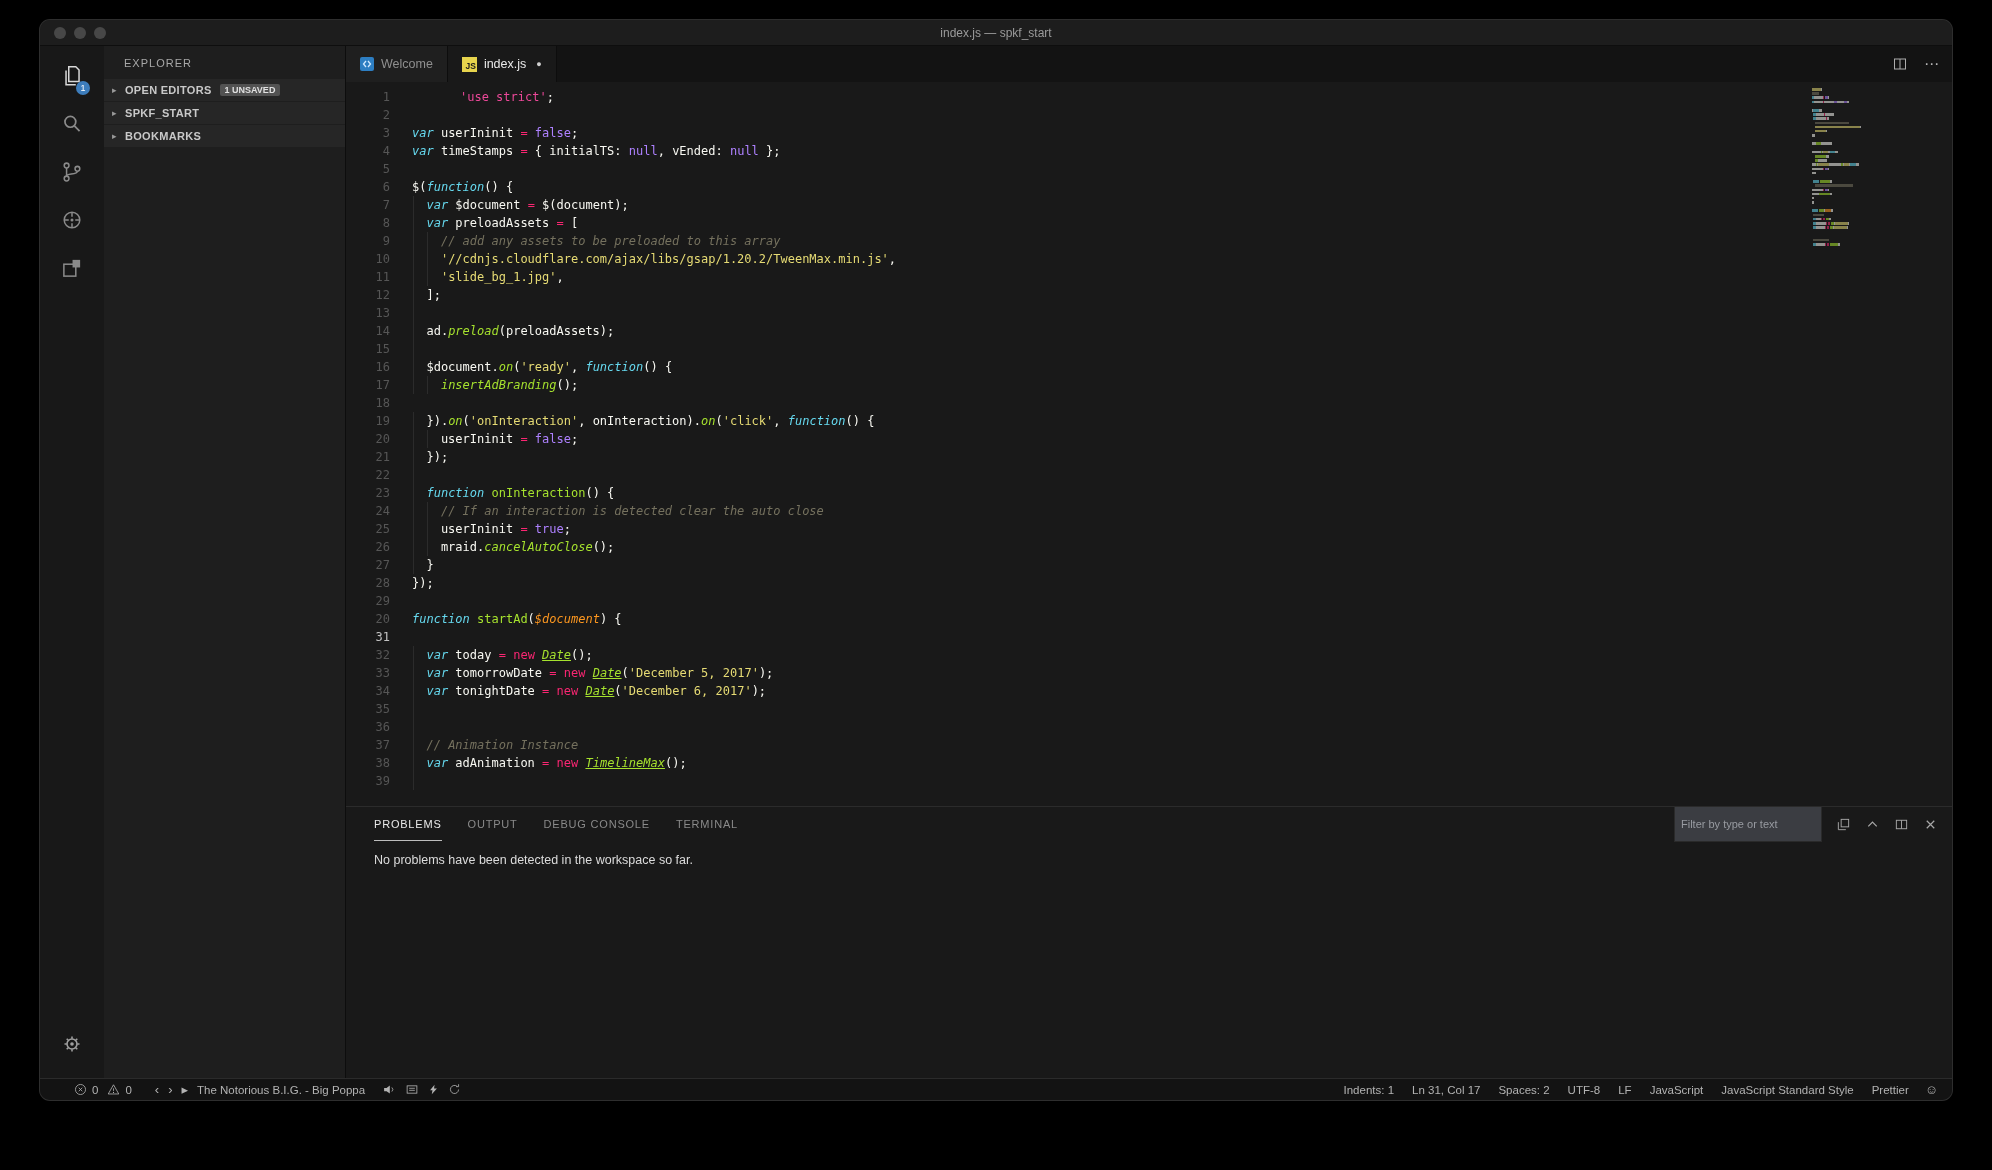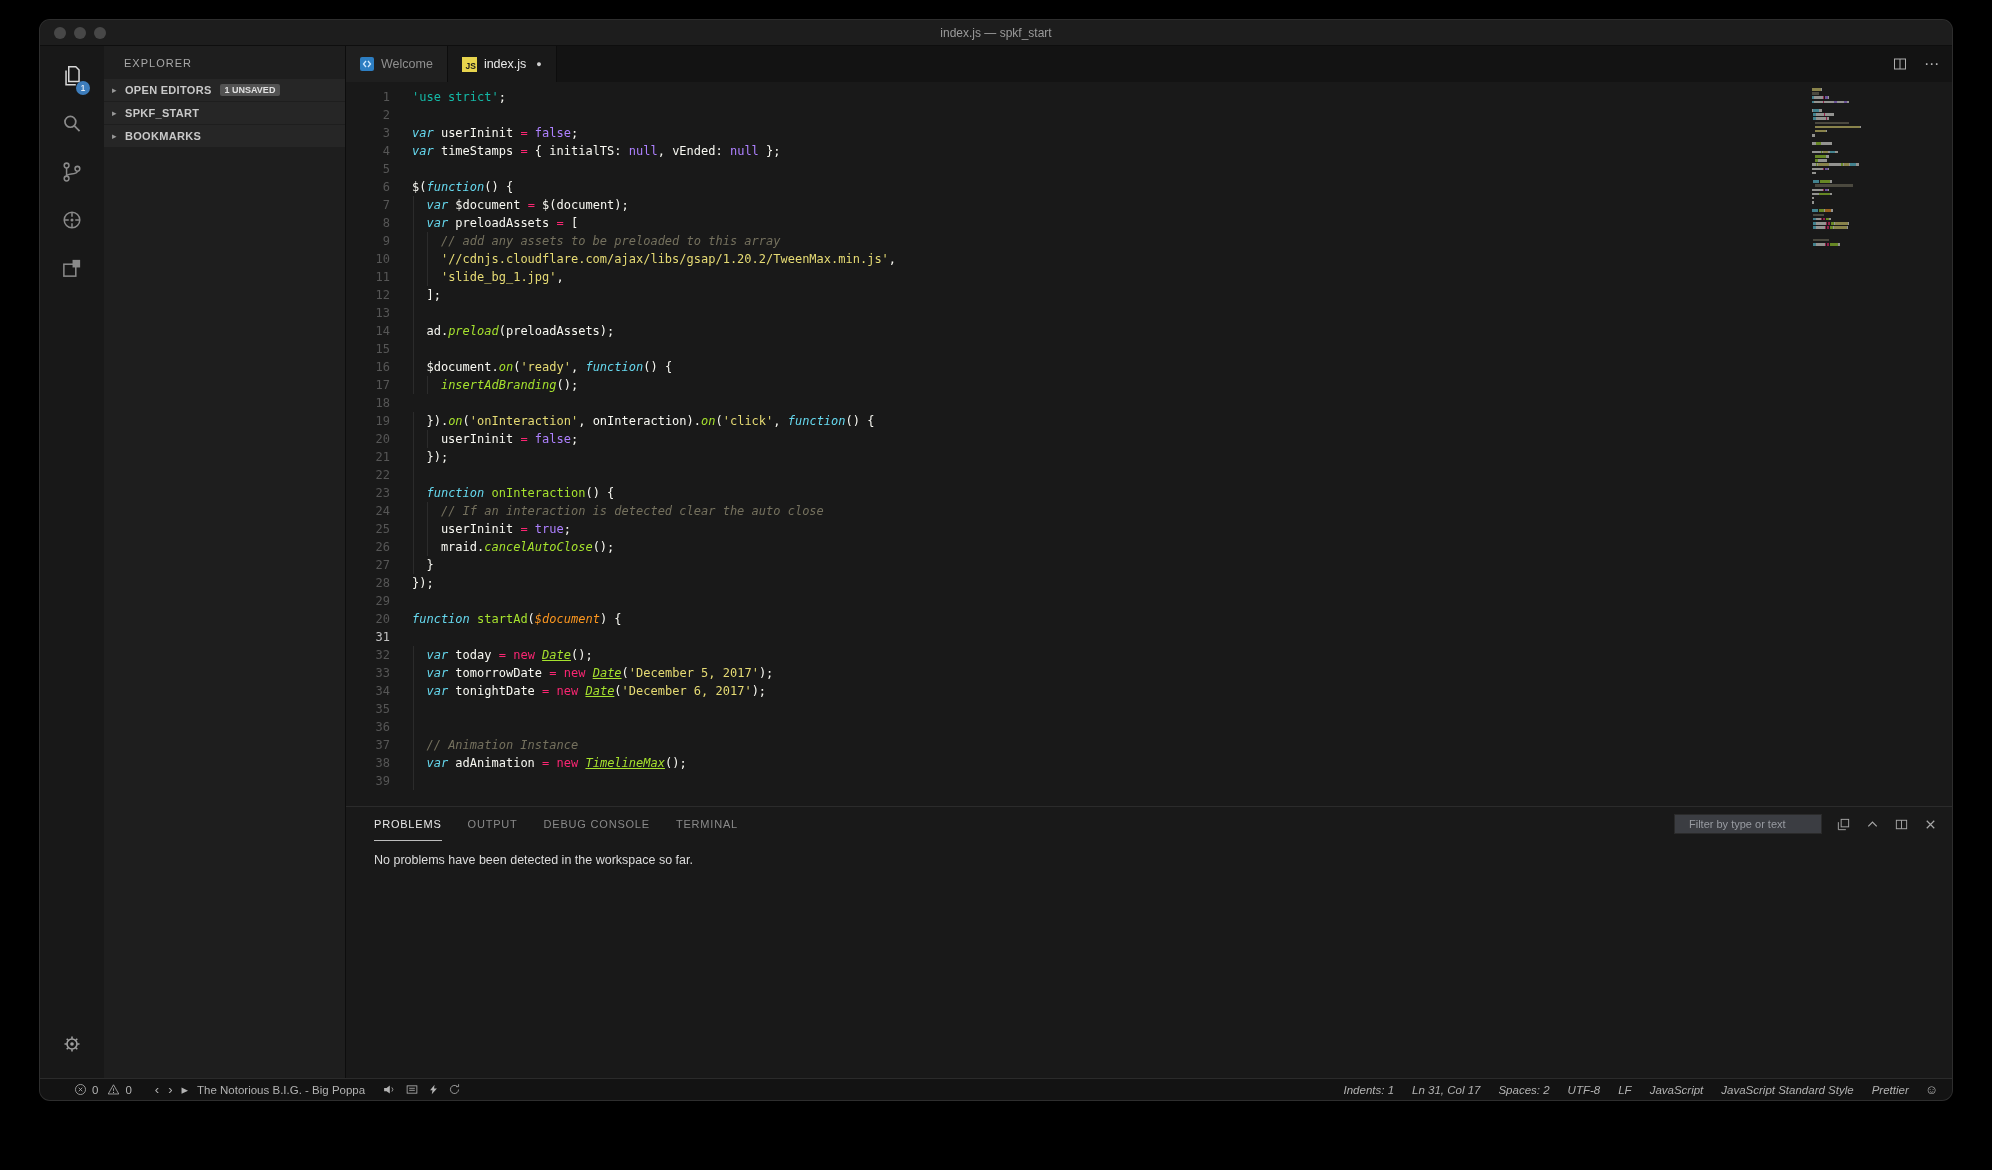--- a/index.html
+++ b/index.html
@@ -57,32 +57,32 @@
   .minimap { position:absolute; top:6px; right:44px; width:96px; }
   .mmrow { height:2.6px; margin-bottom:1.6px; white-space:nowrap; overflow:hidden; }
   .mmtok { display:inline-block; height:2.6px; vertical-align:top; }
   
   .panel { height:272px; border-top:1px solid #2b2b2b; background:#191919; flex:0 0 auto; }
   .panel-header { height:34px; display:flex; padding-left:28px; gap:26px; position:relative; }
   .ptab { font-size:11px; letter-spacing:.8px; color:#8a8a8a; height:34px; display:flex; align-items:center;
     border-bottom:1px solid transparent; cursor:default; }
   .ptab.active { color:#e8e8e8; border-bottom-color:#bdbdbd; }
   .panel-actions { position:absolute; right:14px; top:0; height:34px; display:flex; align-items:center; gap:14px; }
-  .filterbox { width:148px; height:20px; background:#3b3d42; border:1px solid #2a2a2a; color:#c8c8c8;
-    font-size:11px; padding:0 14px; outline:none; font-family:inherit; }
+  .filterbox { width:148px; height:36px; background:#3b3d42; border:1px solid #2a2a2a; color:#c8c8c8;
+    font-size:11px; padding:0 6px; outline:none; font-family:inherit; }
   .filterbox::placeholder { color:#989ba1; }
   .panel-msg { padding:12px 0 0 28px; font-size:12.5px; color:#dcdcdc; }
   
   .statusbar { height:22px; background:#131313; border-top:1px solid #2b2b2b; display:flex; align-items:center;
     padding:0 14px 0 34px; font-size:11.5px; color:#b3b3b3; flex:0 0 auto; }
   .sleft { display:flex; align-items:center; gap:9px; }
   .sleft .cnt { margin-left:-4px; }
   .navglyph { font-size:13px; color:#b3b3b3; }
   .sright { margin-left:auto; display:flex; align-items:center; gap:18px; }
-  .sitem { white-space:nowrap;font-style:italic; }
+  .sitem { white-space:nowrap; }
   .smiley { font-size:13px; }
   svg { display:block; }
 </style>
 </head>
 <body>
 
 <div class="window">
 
   <div class="titlebar">
     <div class="lights">
@@ -183,21 +183,21 @@
             <path d="M8 3v10" stroke="#adadad"></path>
           </svg>
           <span class="ellipsis">⋯</span>
         </div>
       </div>
 
       <div class="editor">
         <div class="codearea">
             <div class="codeline">
               <span class="ln">1</span>
-              <span class="ltext"><span style="color: #14b8a6;">'use strict'</span><span style="color: rgb(248, 248, 242);">;</span></span>
+              <span class="ltext"><span style="color: #ec4899; margin-left: 48px;">'use strict'</span><span style="color: rgb(248, 248, 242);">;</span></span>
             </div>
             <div class="codeline">
               <span class="ln">2</span>
             </div>
             <div class="codeline">
               <span class="ln">3</span>
               <span class="ltext"><span style="color: rgb(102, 217, 239); font-style: italic;">var</span><span style="color: rgb(248, 248, 242);"> userIninit </span><span style="color: rgb(249, 38, 114);">=</span><span style="color: rgb(248, 248, 242);"> </span><span style="color: rgb(174, 129, 255);">false</span><span style="color: rgb(248, 248, 242);">;</span></span>
             </div>
             <div class="codeline">
               <span class="ln">4</span>

